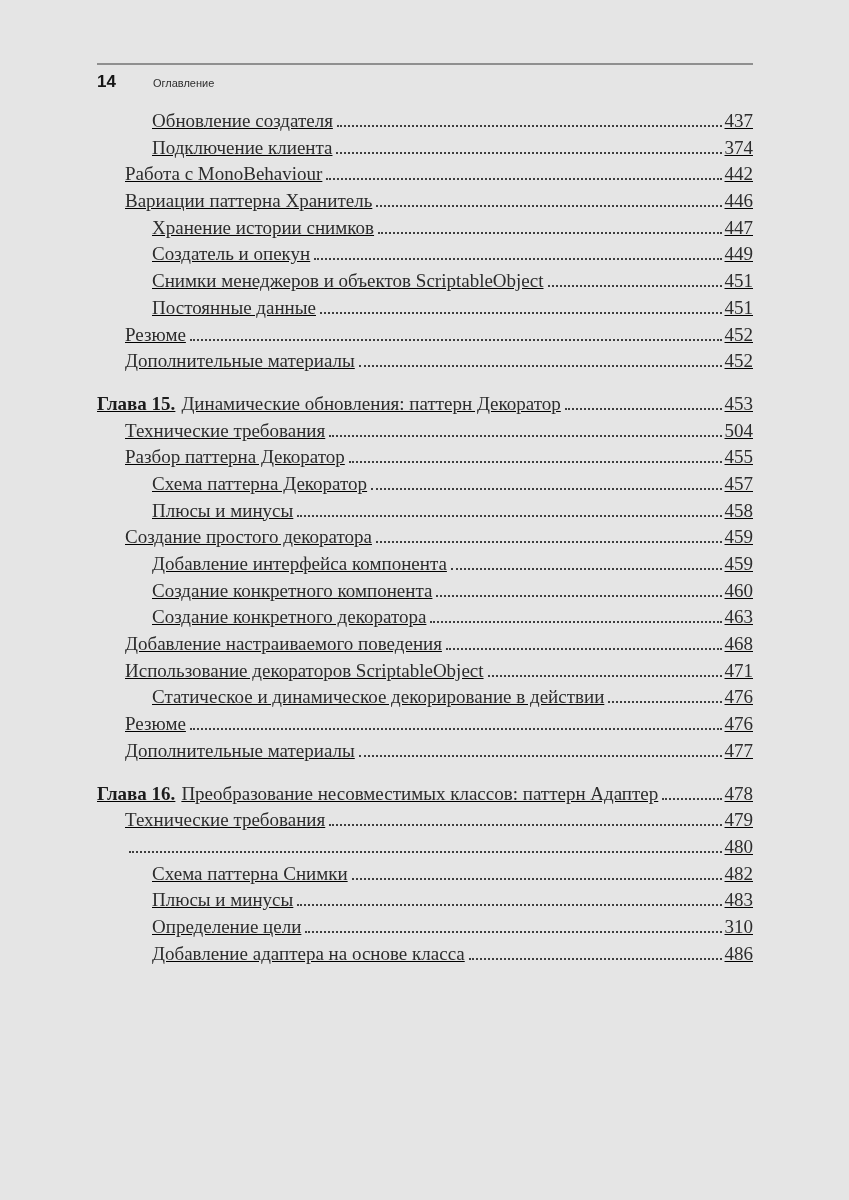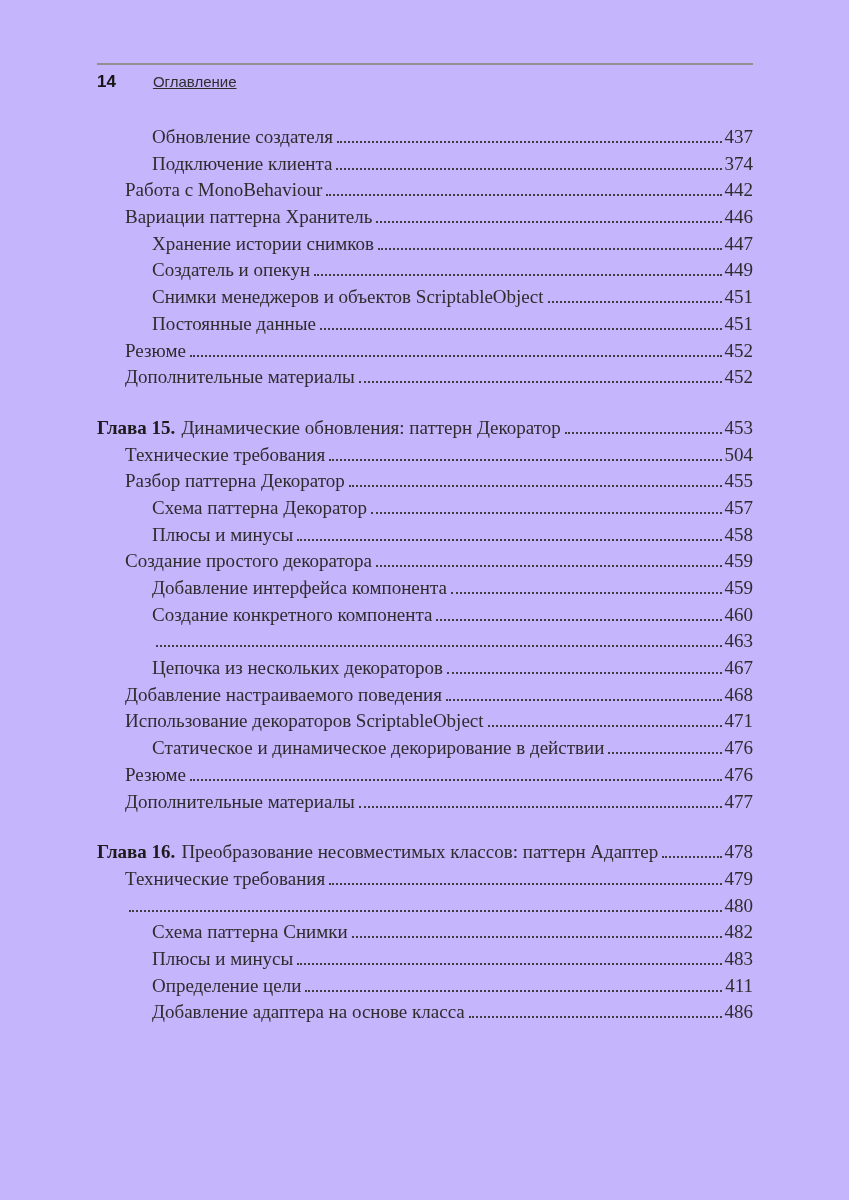--- a/index.html
+++ b/index.html
@@ -5,21 +5,21 @@
   html, body { margin: 0; padding: 0; }
   body {
     width: 849px; height: 1200px;
     background: #ffffff;
     font-family: "Liberation Serif", serif;
     position: relative;
     overflow: hidden;
   }
   .page {
     position: absolute; inset: 0;
-    background: #c4b5fd;
+    background: #e5e5e5;
   }
   .content {
     position: absolute;
     left: 97px; top: 0;
     width: 656px; height: 1200px;
   }
   .toprule {
     position: absolute;
     top: 63px; left: 0;
     width: 100%; height: 2px;
@@ -32,30 +32,30 @@
     align-items: baseline;
     font-family: "Liberation Sans", sans-serif;
   }
   .pagehead .num {
     font-weight: 700;
     font-size: 17px;
     color: #161616;
   }
   .pagehead .htitle {
     margin-left: 37px;
-    font-size: 15px;
+    font-size: 11px;
     color: #2e2e2e;
+  }
+  .toc {
+    position: absolute;
+    top: 110px; left: 0;
+    width: 100%;
     text-decoration: underline;
   }
-  .toc {
-    position: absolute;
-    top: 126px; left: 0;
-    width: 100%;
-  }
-  .section + .section { margin-top: 24px; }
+  .section + .section { margin-top: 16px; }
   .row {
     display: flex;
     align-items: baseline;
     height: 26.7px;
     font-size: 19px;
     color: #2d2d2d;
   }
   .row .t { white-space: nowrap; }
   .row.lvl1 { padding-left: 28px; }
   .row.lvl2 { padding-left: 55px; }
@@ -168,27 +168,23 @@
             <span class="t">Добавление интерфейса компонента</span>
             <span class="leader"></span>
             <span class="pg">459</span>
           </div>
           <div class="row lvl2">
             <span class="t">Создание конкретного компонента</span>
             <span class="leader"></span>
             <span class="pg">460</span>
           </div>
           <div class="row lvl2">
+            <span class="t">Создание конкретного декоратора</span>
             <span class="leader"></span>
             <span class="pg">463</span>
-          </div>
-          <div class="row lvl2">
-            <span class="t">Цепочка из нескольких декораторов</span>
-            <span class="leader"></span>
-            <span class="pg">467</span>
           </div>
           <div class="row lvl1">
             <span class="t">Добавление настраиваемого поведения</span>
             <span class="leader"></span>
             <span class="pg">468</span>
           </div>
           <div class="row lvl1">
             <span class="t">Использование декораторов ScriptableObject</span>
             <span class="leader"></span>
             <span class="pg">471</span>
@@ -231,21 +227,21 @@
             <span class="pg">482</span>
           </div>
           <div class="row lvl2">
             <span class="t">Плюсы и минусы</span>
             <span class="leader"></span>
             <span class="pg">483</span>
           </div>
           <div class="row lvl2">
             <span class="t">Определение цели</span>
             <span class="leader"></span>
-            <span class="pg">411</span>
+            <span class="pg">310</span>
           </div>
           <div class="row lvl2">
             <span class="t">Добавление адаптера на основе класса</span>
             <span class="leader"></span>
             <span class="pg">486</span>
           </div>
         </div>
       </div>
   </div>
 </div>

